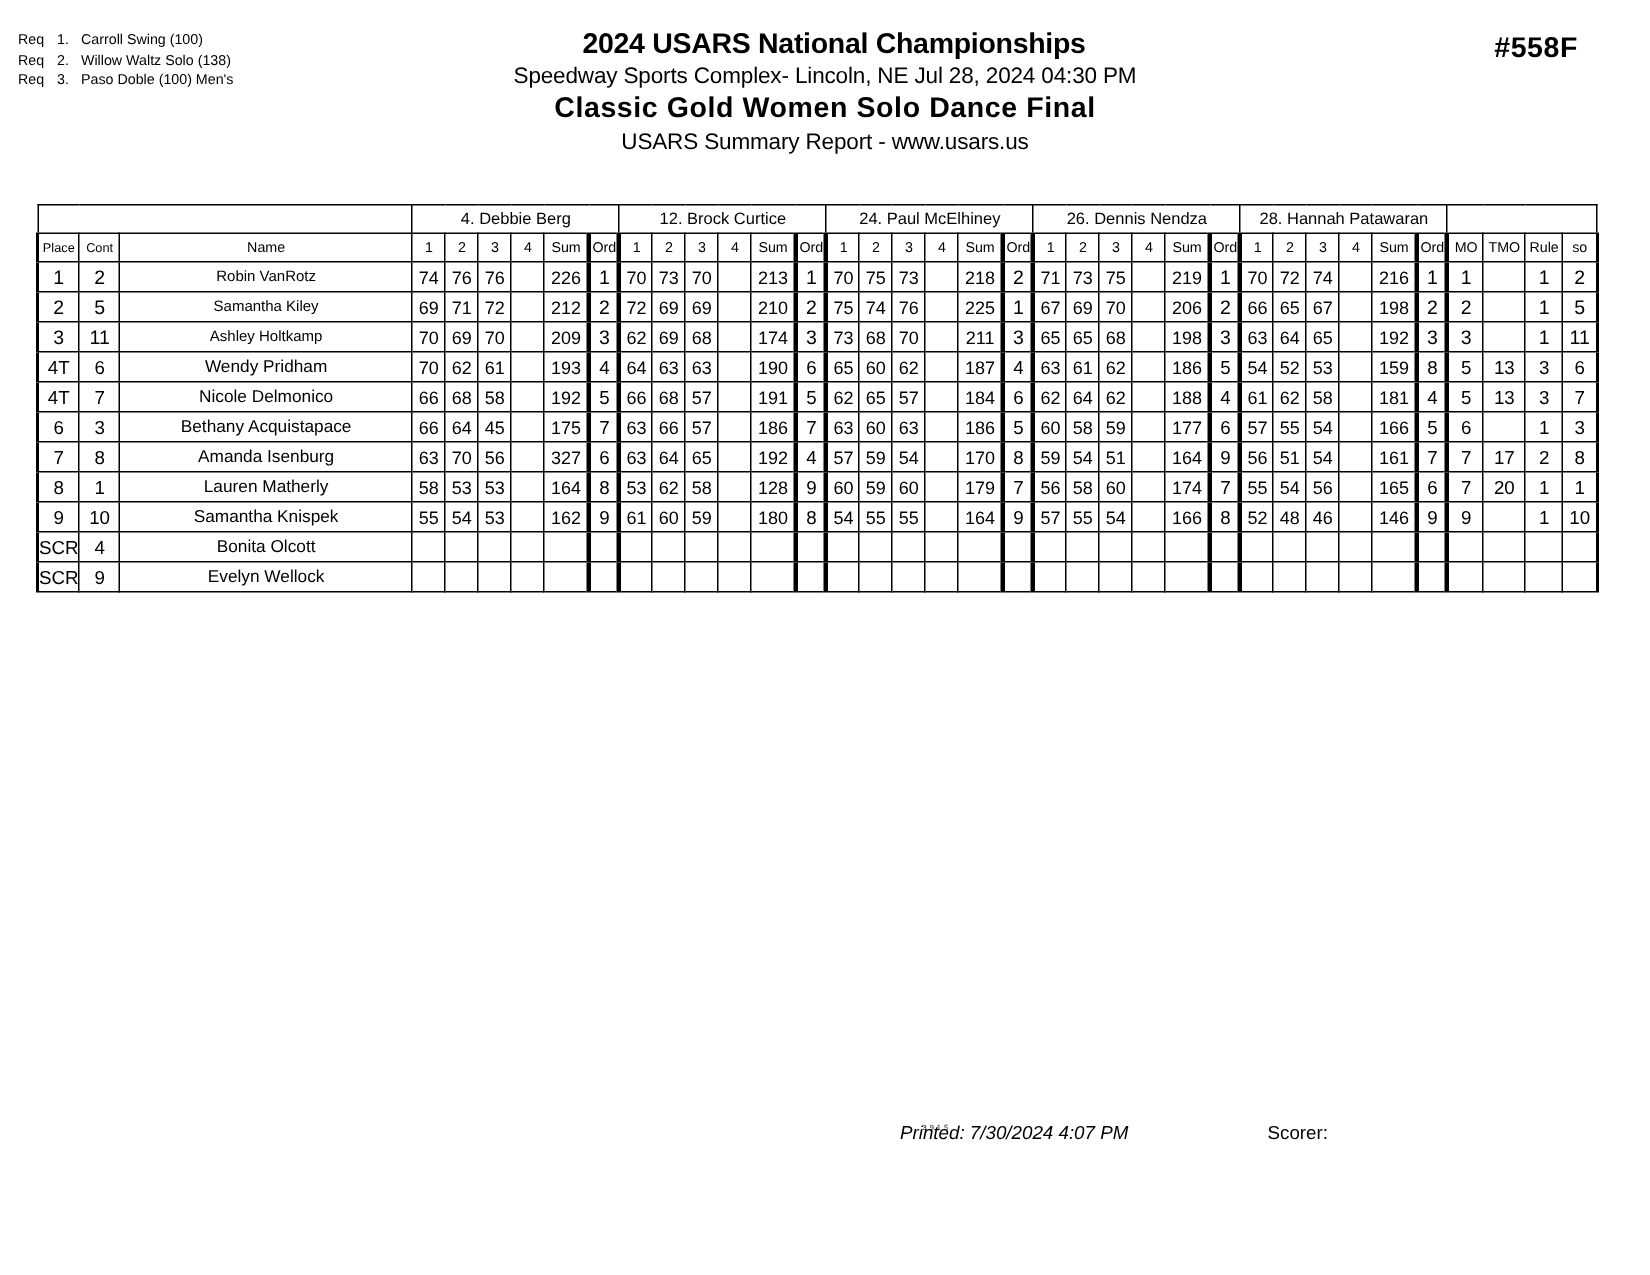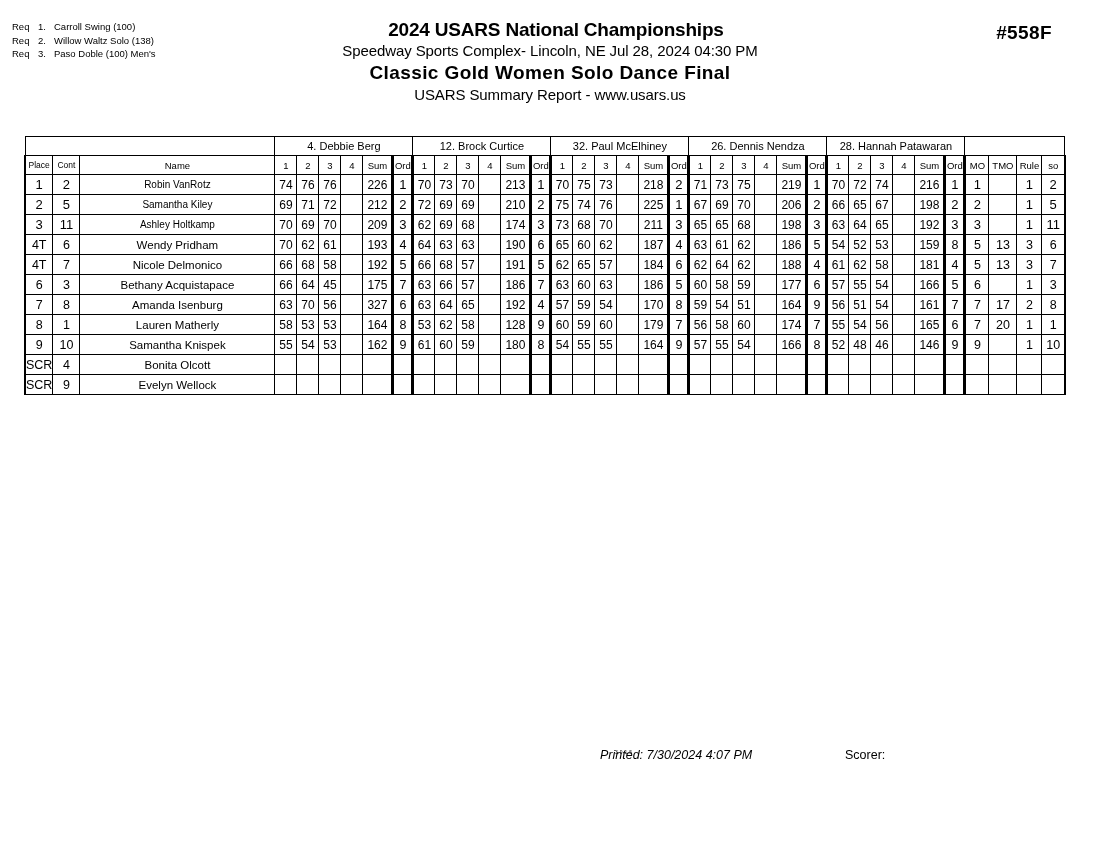--- a/index.html
+++ b/index.html
@@ -256,21 +256,21 @@
       <col style="width: 24px;">
       <col style="width: 28px;">
       <col style="width: 25px;">
       <col style="width: 23px;">
     </colgroup>
   <tbody id="results-tbody">
       <tr class="judge-title-row">
         <td class="jt-blank" colspan="3"></td>
         <td class="judge-title" colspan="6">4.  Debbie Berg</td>
         <td class="judge-title" colspan="6">12.  Brock Curtice</td>
-        <td class="judge-title" colspan="6">32.  Paul McElhiney</td>
+        <td class="judge-title" colspan="6">24.  Paul McElhiney</td>
         <td class="judge-title" colspan="6">26.  Dennis Nendza</td>
         <td class="judge-title" colspan="6">28.  Hannah Patawaran</td>
         <td class="jt-tail" colspan="4"></td>
       </tr>
       <tr class="col-head-row">
         <td class="hd-place">Place</td>
         <td class="hd-cont">Cont</td>
         <td class="hd-name">Name</td>
         <td class="hd-sc">1</td>
         <td class="hd-sc">2</td>

